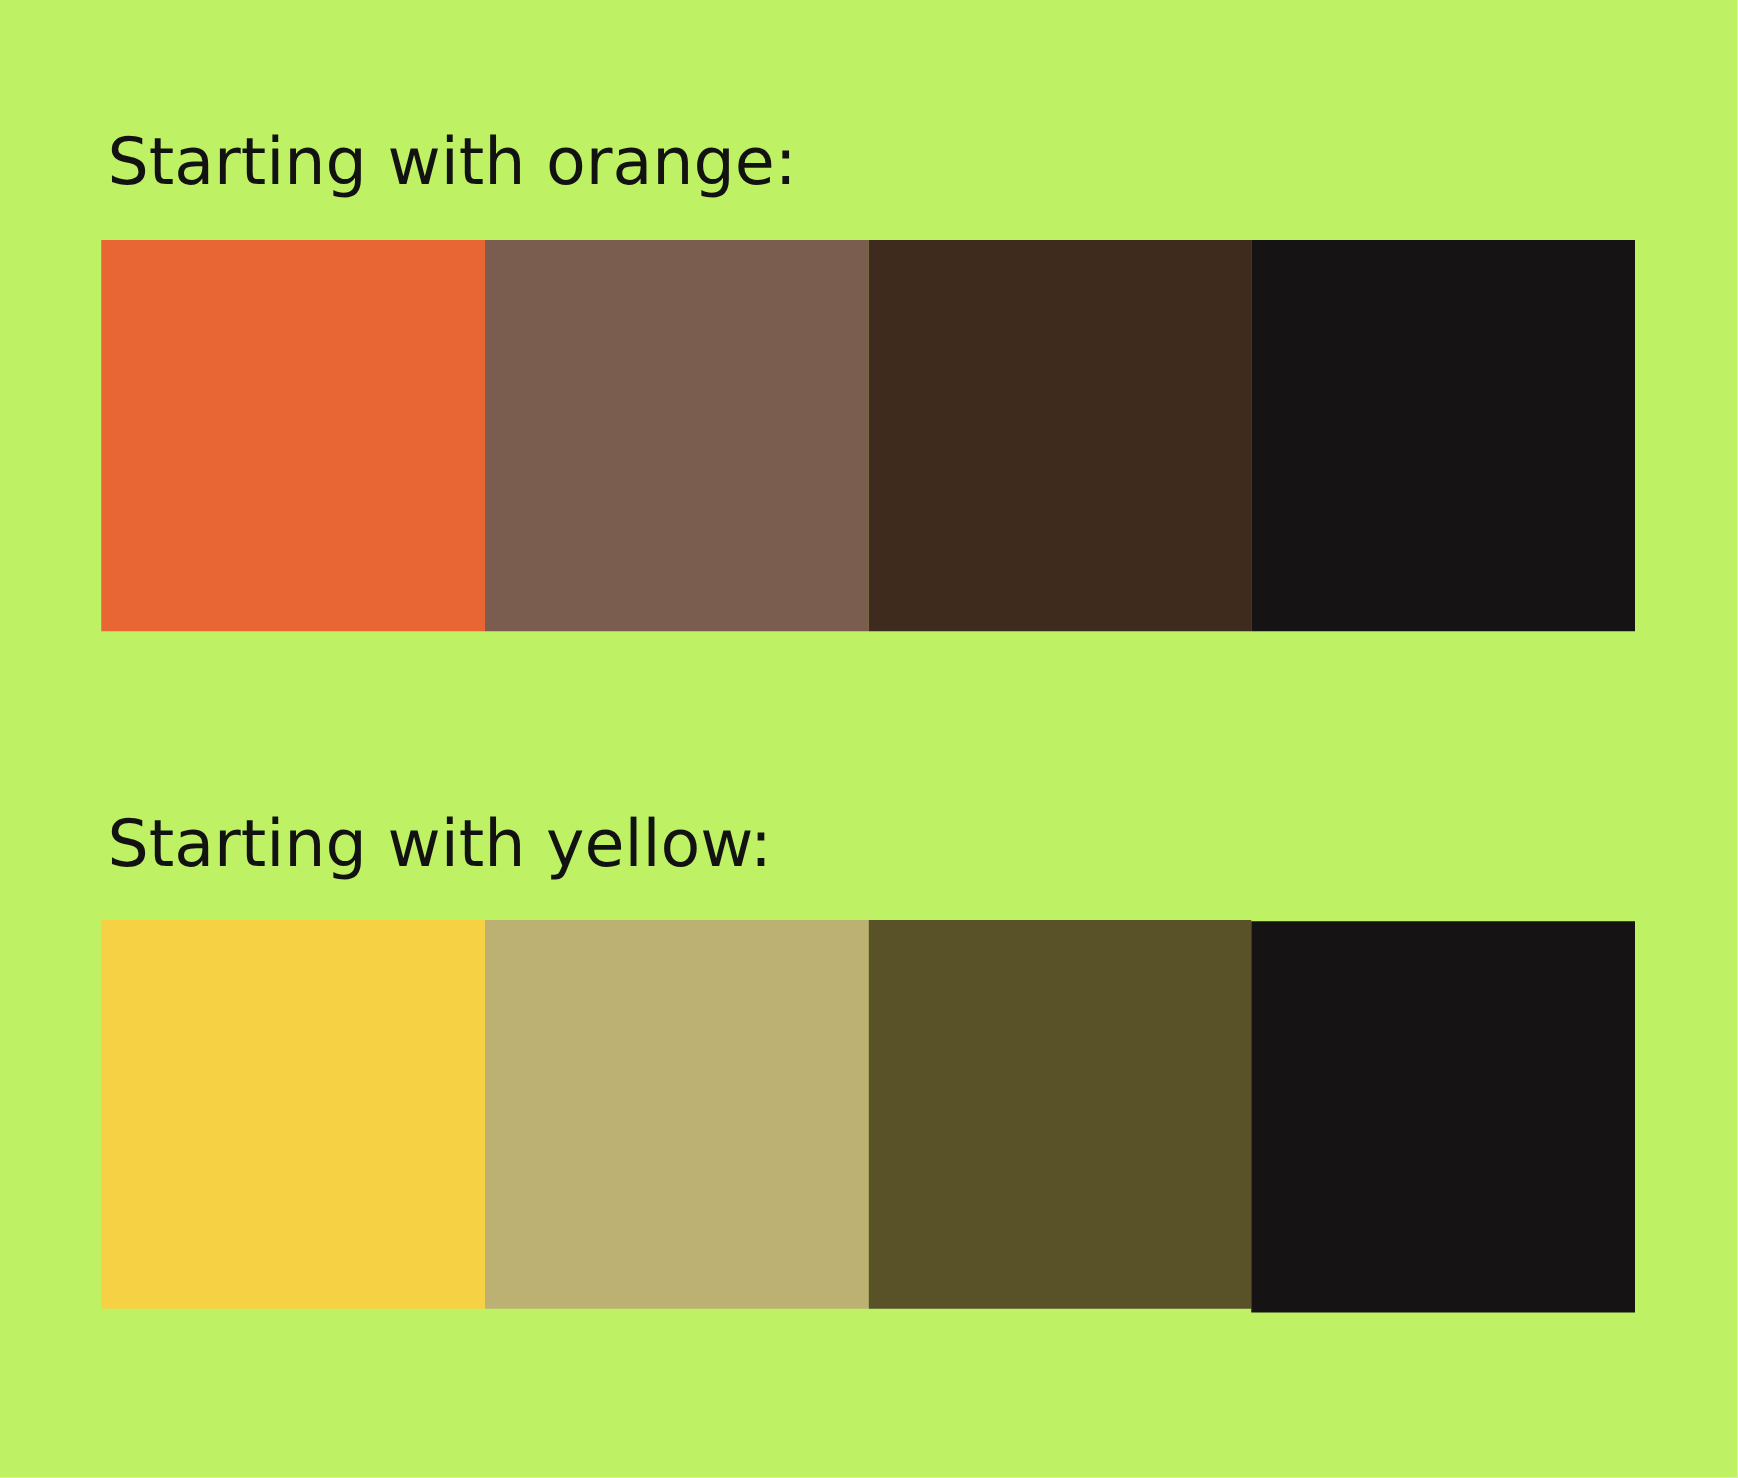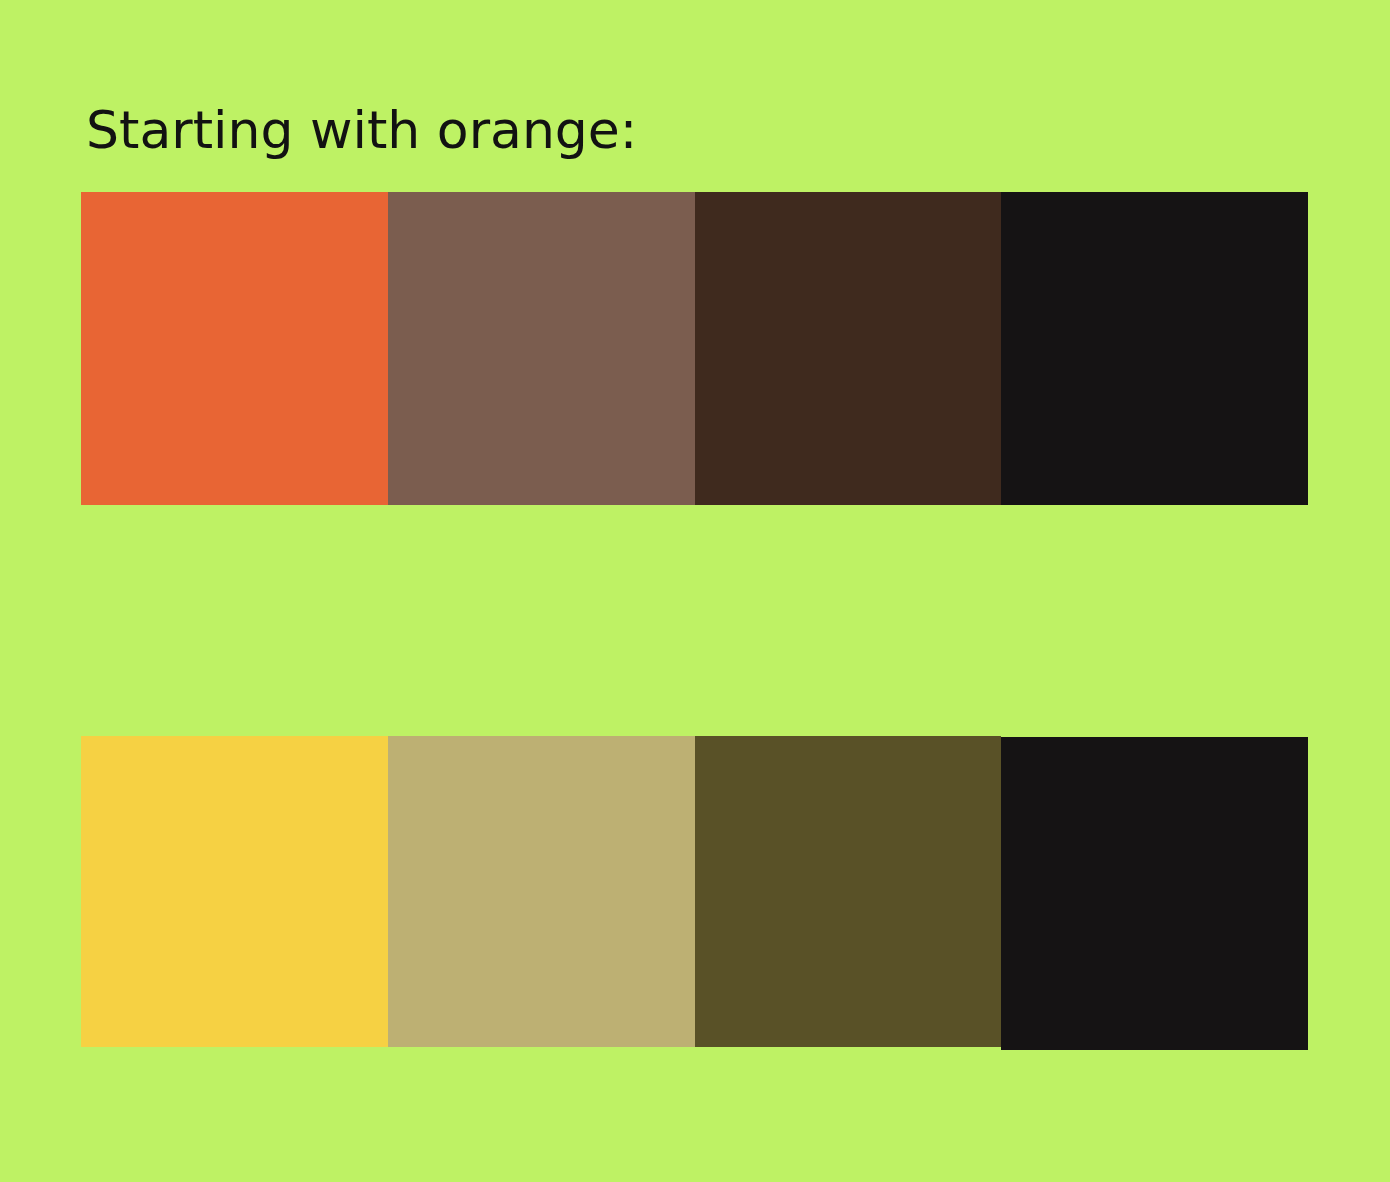--- a/index.html
+++ b/index.html
@@ -77,20 +77,21 @@
 
   <div class="section-title" id="title-orange">Starting with orange:</div>
 
   <div class="swatch-row" id="row-orange">
     <div class="swatch" style="background-color: rgb(232, 101, 52);"></div>
     <div class="swatch" style="background-color: rgb(123, 93, 79);"></div>
     <div class="swatch" style="background-color: rgb(63, 42, 30);"></div>
     <div class="swatch" style="background-color: rgb(21, 19, 20);"></div>
   </div>
 
+  <div class="section-title" id="title-yellow">Starting with yellow:</div>
 
   <div class="swatch-row" id="row-yellow">
     <div class="swatch" style="background-color: rgb(246, 209, 67);"></div>
     <div class="swatch" style="background-color: rgb(189, 176, 115);"></div>
     <div class="swatch" style="background-color: rgb(89, 81, 39);"></div>
     <div class="swatch" style="background-color: rgb(21, 19, 20);"></div>
   </div>
 
 </div>
 

